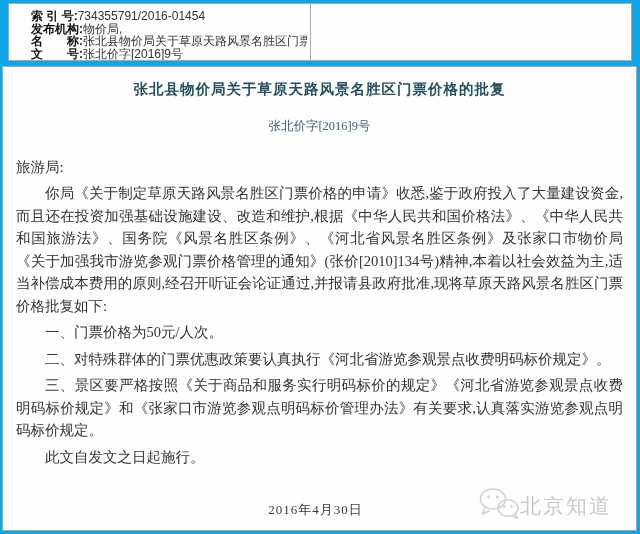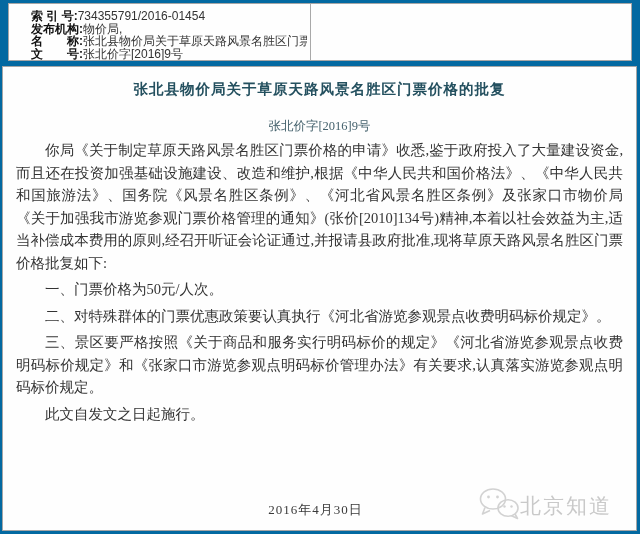--- a/index.html
+++ b/index.html
@@ -1,18 +1,18 @@
 <!DOCTYPE html>
 <html><head>
 <meta charset="utf-8">
 <style>
   * { margin:0; padding:0; box-sizing:border-box; }
   html,body { background:#ffffff; }
   body { width:640px; height:534px; font-family:"Liberation Serif", serif; }
-  .page { position:relative; width:640px; height:534px; background:#0369a1; overflow:hidden; }
+  .page { position:relative; width:640px; height:534px; background:#0ea5e9; overflow:hidden; }
 
   
   .meta-box {
     position:absolute; left:8px; top:3px; width:624px; height:58px;
     border:1px solid #a6a6a6; background:#fefefe;
     font-family:"Liberation Sans", sans-serif; font-size:12px; color:#222;
   }
   .meta-divider { position:absolute; left:301px; top:0; width:1px; height:100%; background:#a9a9a9; }
   .meta-left  { position:absolute; left:22px;  top:6px; width:276px; }
   .meta-right { position:absolute; left:326px; top:6px; right:6px; }
@@ -72,20 +72,21 @@
         <b>文　　号:</b><span class="m-value">张北价字[2016]9号</span>
       </div>
     </div>
 
   </div>
 
   <div class="main-box">
     <div class="doc-title">张北县物价局关于草原天路风景名胜区门票价格的批复</div>
     <div class="doc-number">张北价字[2016]9号</div>
 
+    <div class="salutation">旅游局:</div>
 
     <p class="para first">你局《关于制定草原天路风景名胜区门票价格的申请》收悉,鉴于政府投入了大量建设资金,而且还在投资加强基础设施建设、改造和维护,根据《中华人民共和国价格法》、《中华人民共和国旅游法》、国务院《风景名胜区条例》、《河北省风景名胜区条例》及张家口市物价局《关于加强我市游览参观门票价格管理的通知》(张价[2010]134号)精神,本着以社会效益为主,适当补偿成本费用的原则,经召开听证会论证通过,并报请县政府批准,现将草原天路风景名胜区门票价格批复如下:</p>
     <p class="para">一、门票价格为50元/人次。</p>
     <p class="para">二、对特殊群体的门票优惠政策要认真执行《河北省游览参观景点收费明码标价规定》。</p>
     <p class="para">三、景区要严格按照《关于商品和服务实行明码标价的规定》《河北省游览参观景点收费明码标价规定》和《张家口市游览参观点明码标价管理办法》有关要求,认真落实游览参观点明码标价规定。</p>
     <p class="closing">此文自发文之日起施行。</p>
 
     <div class="doc-date">2016年4月30日</div>
 
     <div class="watermark">

